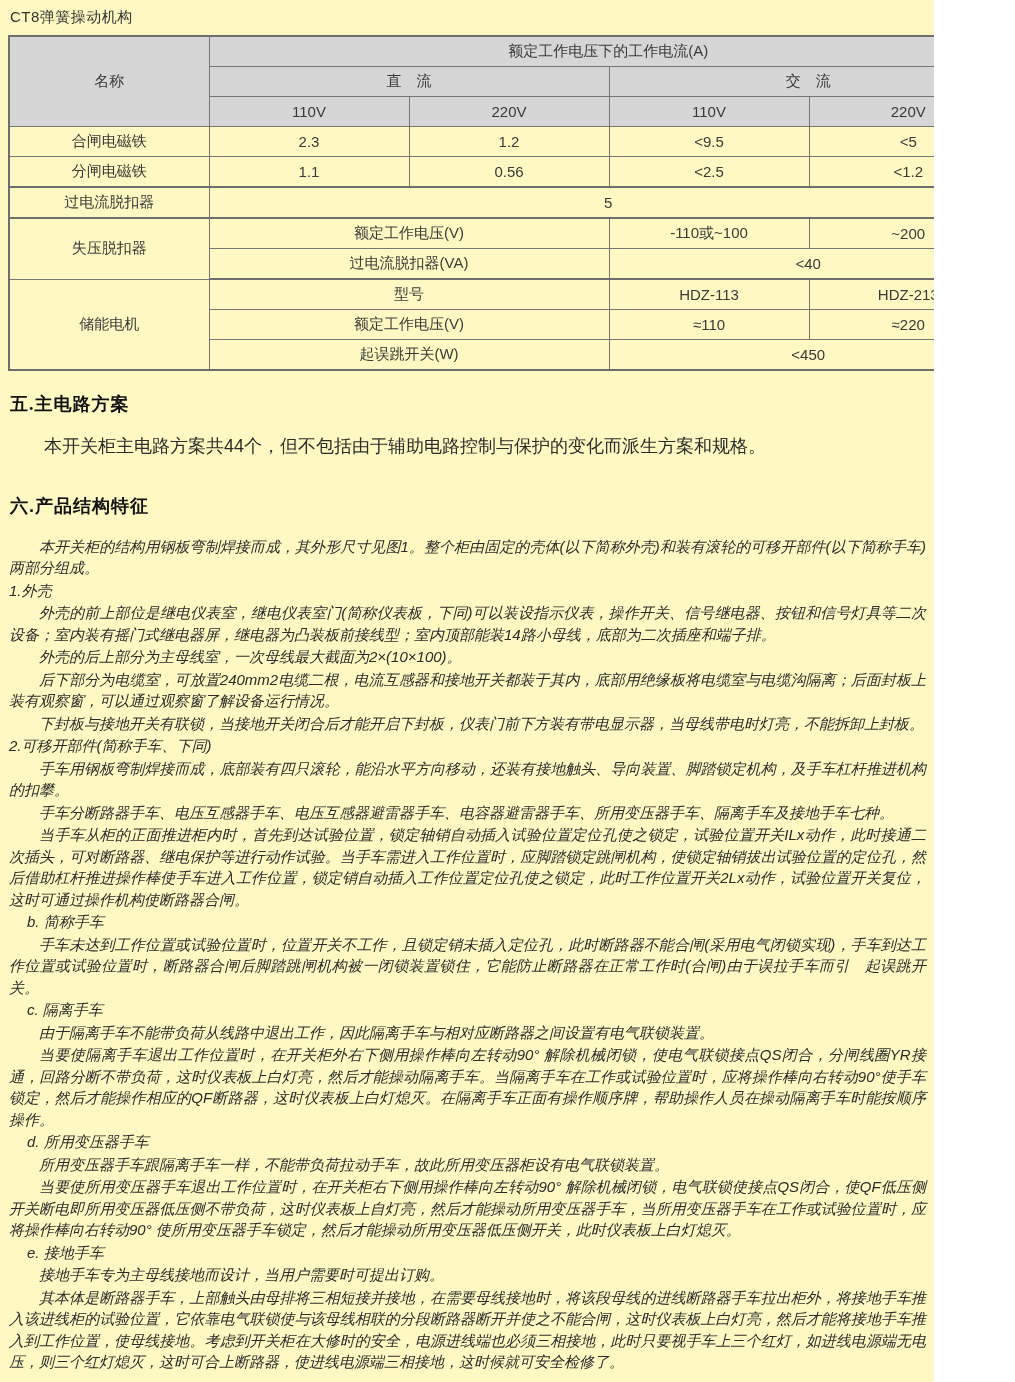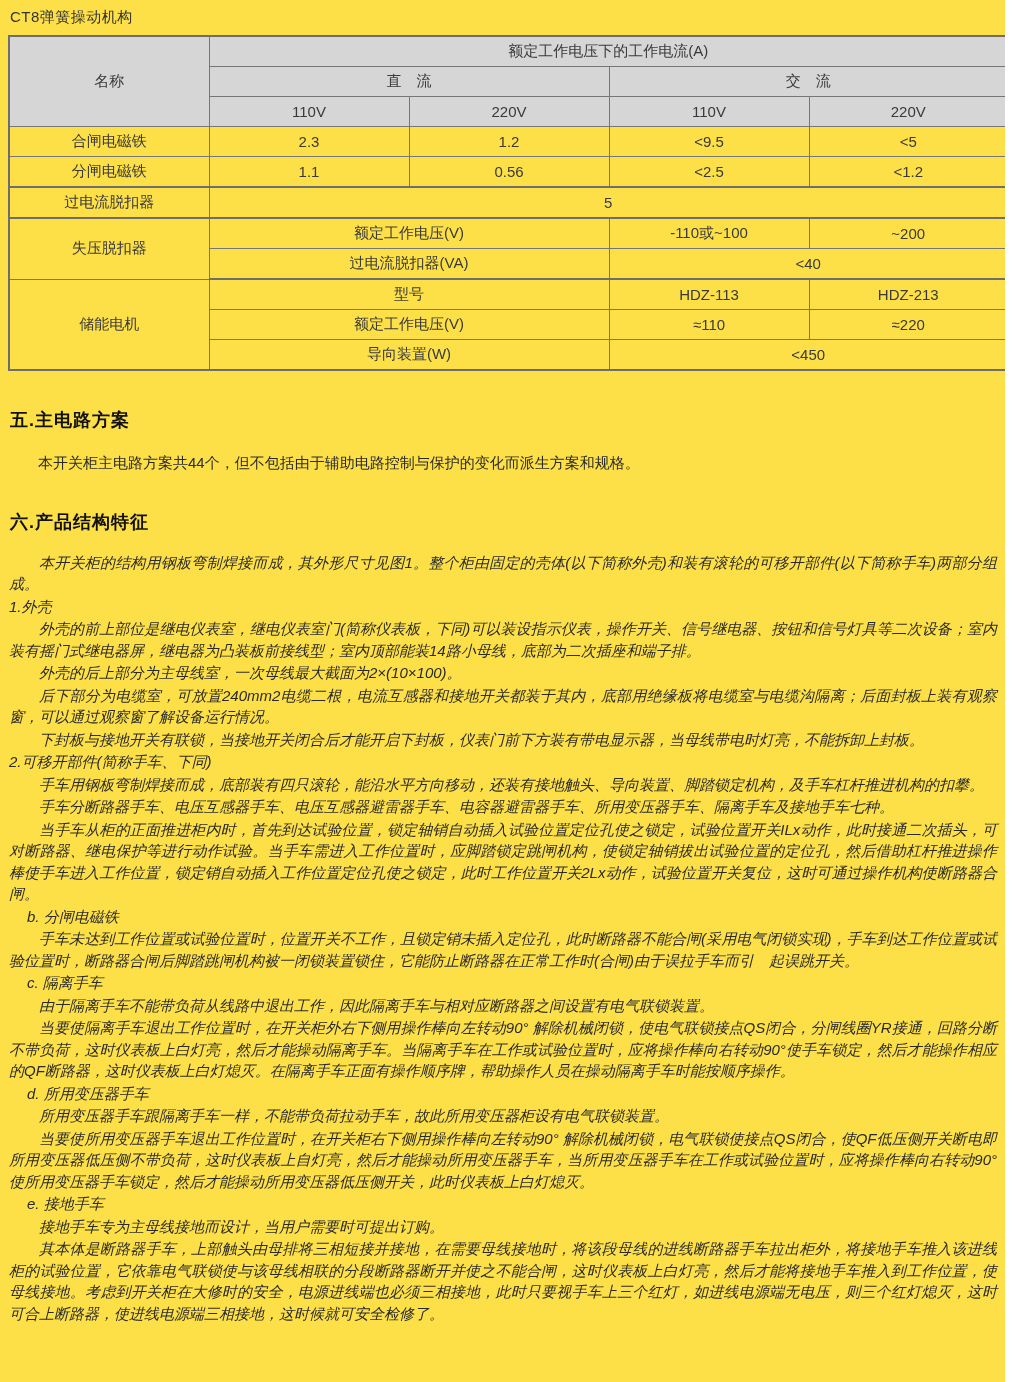--- a/index.html
+++ b/index.html
@@ -3,23 +3,23 @@
 <meta charset="utf-8">
 <style>
   html, body {
     margin: 0;
     padding: 0;
     background: #ffffff;
     color: #2e2e2e;
     font-family: "Liberation Sans", "DejaVu Sans", sans-serif;
   }
   .page {
-    width: 1005px;
+    width: 934px;
     height: 1382px;
-    background: #fde047;
+    background: #fef9c3;
     box-sizing: border-box;
     padding: 8px 7px 6px 8px;
     overflow: hidden;
   }
   .doc-caption {
     font-size: 15px;
     color: #333333;
     margin: 0 0 8px 2px;
     letter-spacing: 0.5px;
   }
@@ -50,38 +50,38 @@
     border-bottom: 2px solid #6e6e6e;
     margin-left: 16px;
   }
   .section-heading {
     font-size: 18px;
     font-weight: bold;
     color: #111111;
     margin: 0 0 0 2px;
     letter-spacing: 1px;
   }
-  .h5 { margin-top: 37px; }
+  .h5 { margin-top: 21px; font-family: Liberation Serif, serif; }
   .h6 { margin-top: 36px; }
   .body-text {
     font-size: 15px;
     line-height: 21.5px;
     color: #2b2b2b;
     margin-top: 18px;
   }
   .body-text p {
     margin: 1px;
     text-align: justify;
     font-style: italic;
   }
   p.para { text-indent: 2em; }
   p.sub  { text-indent: 0; }
   p.item { text-indent: 1.2em; }
   .s5-para {
-    font-size: 15px;
+    font-size: 18px;
     line-height: 21.5px;
     margin: 20px 0 0 0;
     text-indent: 2em;
     color: #2b2b2b;
   }
 </style>
 </head>
 <body>
 
 <div class="page">
@@ -146,21 +146,21 @@
         <td colspan="2">型号</td>
         <td>HDZ-113</td>
         <td>HDZ-213</td>
       </tr>
       <tr>
         <td colspan="2">额定工作电压(V)</td>
         <td>≈110</td>
         <td>≈220</td>
       </tr>
       <tr>
-        <td colspan="2">导向装置(W)</td>
+        <td colspan="2">起误跳开关(W)</td>
         <td colspan="2">&lt;450</td>
       </tr>
     </tbody>
   </table>
 
   <h2 class="section-heading h5">五.主电路方案</h2>
   <p class="s5-para">本开关柜主电路方案共44个，但不包括由于辅助电路控制与保护的变化而派生方案和规格。</p>
 
   <h2 class="section-heading h6">六.产品结构特征</h2>
 
@@ -168,21 +168,21 @@
     <p class="para">本开关柜的结构用钢板弯制焊接而成，其外形尺寸见图1。整个柜由固定的壳体(以下简称外壳)和装有滚轮的可移开部件(以下简称手车)两部分组成。</p>
     <p class="sub">1.外壳</p>
     <p class="para">外壳的前上部位是继电仪表室，继电仪表室门(简称仪表板，下同)可以装设指示仪表，操作开关、信号继电器、按钮和信号灯具等二次设备；室内装有摇门式继电器屏，继电器为凸装板前接线型；室内顶部能装14路小母线，底部为二次插座和端子排。</p>
     <p class="para">外壳的后上部分为主母线室，一次母线最大截面为2×(10×100)。</p>
     <p class="para">后下部分为电缆室，可放置240mm2电缆二根，电流互感器和接地开关都装于其内，底部用绝缘板将电缆室与电缆沟隔离；后面封板上装有观察窗，可以通过观察窗了解设备运行情况。</p>
     <p class="para">下封板与接地开关有联锁，当接地开关闭合后才能开启下封板，仪表门前下方装有带电显示器，当母线带电时灯亮，不能拆卸上封板。</p>
     <p class="sub">2.可移开部件(简称手车、下同)</p>
     <p class="para">手车用钢板弯制焊接而成，底部装有四只滚轮，能沿水平方向移动，还装有接地触头、导向装置、脚踏锁定机构，及手车杠杆推进机构的扣攀。</p>
     <p class="para">手车分断路器手车、电压互感器手车、电压互感器避雷器手车、电容器避雷器手车、所用变压器手车、隔离手车及接地手车七种。</p>
     <p class="para">当手车从柜的正面推进柜内时，首先到达试验位置，锁定轴销自动插入试验位置定位孔使之锁定，试验位置开关ILx动作，此时接通二次插头，可对断路器、继电保护等进行动作试验。当手车需进入工作位置时，应脚踏锁定跳闸机构，使锁定轴销拔出试验位置的定位孔，然后借助杠杆推进操作棒使手车进入工作位置，锁定销自动插入工作位置定位孔使之锁定，此时工作位置开关2Lx动作，试验位置开关复位，这时可通过操作机构使断路器合闸。</p>
-    <p class="item">b.  分闸电磁铁</p>
+    <p class="item">b.  简称手车</p>
     <p class="para">手车未达到工作位置或试验位置时，位置开关不工作，且锁定销未插入定位孔，此时断路器不能合闸(采用电气闭锁实现)，手车到达工作位置或试验位置时，断路器合闸后脚踏跳闸机构被一闭锁装置锁住，它能防止断路器在正常工作时(合闸)由于误拉手车而引　起误跳开关。</p>
     <p class="item">c.  隔离手车</p>
     <p class="para">由于隔离手车不能带负荷从线路中退出工作，因此隔离手车与相对应断路器之间设置有电气联锁装置。</p>
     <p class="para">当要使隔离手车退出工作位置时，在开关柜外右下侧用操作棒向左转动90° 解除机械闭锁，使电气联锁接点QS闭合，分闸线圈YR接通，回路分断不带负荷，这时仪表板上白灯亮，然后才能操动隔离手车。当隔离手车在工作或试验位置时，应将操作棒向右转动90°使手车锁定，然后才能操作相应的QF断路器，这时仪表板上白灯熄灭。在隔离手车正面有操作顺序牌，帮助操作人员在操动隔离手车时能按顺序操作。</p>
     <p class="item">d.  所用变压器手车</p>
     <p class="para">所用变压器手车跟隔离手车一样，不能带负荷拉动手车，故此所用变压器柜设有电气联锁装置。</p>
     <p class="para">当要使所用变压器手车退出工作位置时，在开关柜右下侧用操作棒向左转动90° 解除机械闭锁，电气联锁使接点QS闭合，使QF低压侧开关断电即所用变压器低压侧不带负荷，这时仪表板上自灯亮，然后才能操动所用变压器手车，当所用变压器手车在工作或试验位置时，应将操作棒向右转动90° 使所用变压器手车锁定，然后才能操动所用变压器低压侧开关，此时仪表板上白灯熄灭。</p>
     <p class="item">e.  接地手车</p>
     <p class="para">接地手车专为主母线接地而设计，当用户需要时可提出订购。</p>
     <p class="para">其本体是断路器手车，上部触头由母排将三相短接并接地，在需要母线接地时，将该段母线的进线断路器手车拉出柜外，将接地手车推入该进线柜的试验位置，它依靠电气联锁使与该母线相联的分段断路器断开并使之不能合闸，这时仪表板上白灯亮，然后才能将接地手车推入到工作位置，使母线接地。考虑到开关柜在大修时的安全，电源进线端也必须三相接地，此时只要视手车上三个红灯，如进线电源端无电压，则三个红灯熄灭，这时可合上断路器，使进线电源端三相接地，这时候就可安全检修了。</p>

